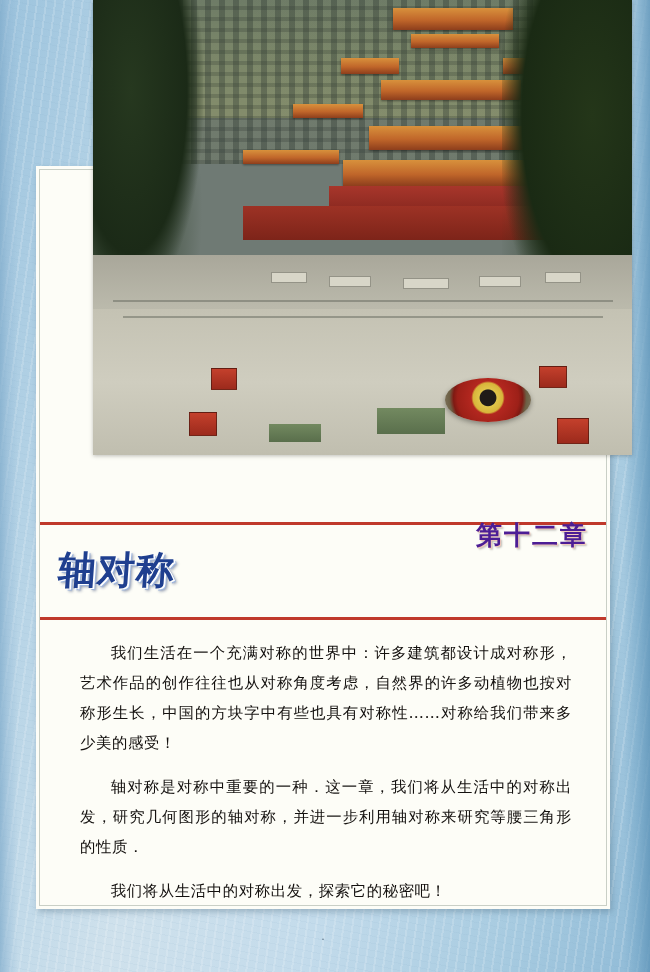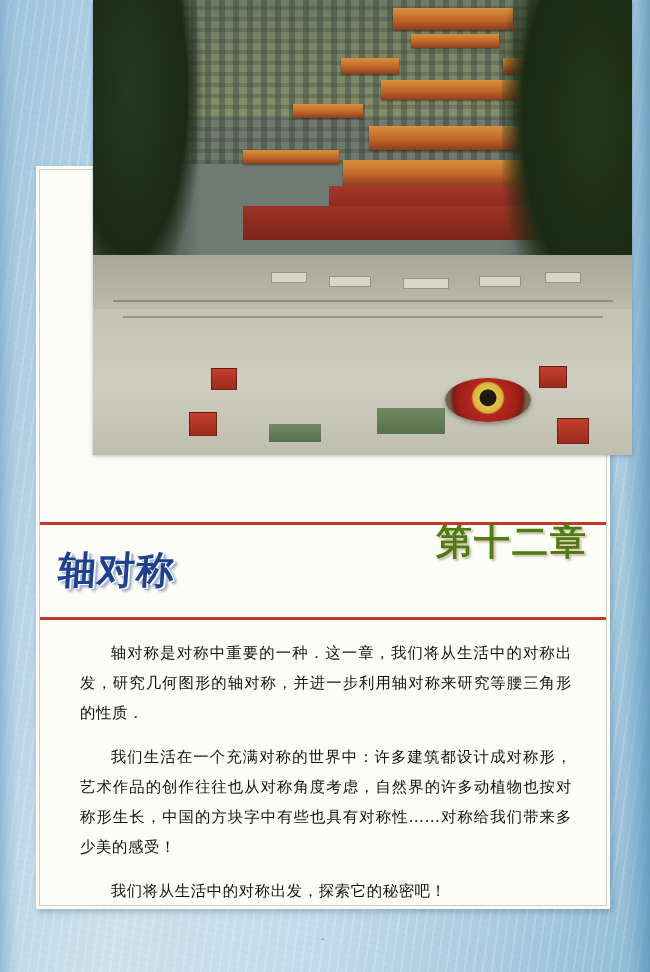--- a/index.html
+++ b/index.html
@@ -151,23 +151,23 @@
   }
   .rule-top { left: 4px; top: 356px; width: 566px; }
   .rule-bottom { left: 4px; top: 451px; width: 566px; }
 
   .chapter-no {
     position: absolute;
     right: 22px;
     top: 352px;
     font-family: "DejaVu Serif", serif;
     font-weight: bold;
-    font-size: 36px;
+    font-size: 26px;
     letter-spacing: 2px;
-    color: #4d7c0f;
+    color: #4c1d95;
     text-shadow: 1px 1px 0 rgba(255,200,180,0.7), 2px 2px 2px rgba(0,0,0,0.25);
   }
 
   .chapter-title {
     position: absolute;
     left: 22px;
     top: 379px;
     font-family: "DejaVu Sans", sans-serif;
     font-weight: bold;
     font-size: 38px;
@@ -221,22 +221,22 @@
   <div class="card">
     <div class="card-inner-border"></div>
 
     <div class="rule rule-top"></div>
     <div class="rule rule-bottom"></div>
 
     <div class="chapter-no">第十二章</div>
     <div class="chapter-title">轴对称</div>
 
     <div class="body">
+      <p>我们生活在一个充满对称的世界中：许多建筑都设计成对称形，艺术作品的创作往往也从对称角度考虑，自然界的许多动植物也按对称形生长，中国的方块字中有些也具有对称性……对称给我们带来多少美的感受！</p>
       <p>轴对称是对称中重要的一种．这一章，我们将从生活中的对称出发，研究几何图形的轴对称，并进一步利用轴对称来研究等腰三角形的性质．</p>
-      <p>我们生活在一个充满对称的世界中：许多建筑都设计成对称形，艺术作品的创作往往也从对称角度考虑，自然界的许多动植物也按对称形生长，中国的方块字中有些也具有对称性……对称给我们带来多少美的感受！</p>
       <p>我们将从生活中的对称出发，探索它的秘密吧！</p>
     </div>
   </div>
 
   <div class="photo">
     <div class="sky"></div>
     <div class="cityfar"></div>
 
     <div class="roof" style="left:300px; top:8px; width:120px; height:22px;"></div>
     <div class="roof" style="left:318px; top:34px; width:88px; height:14px;"></div>

